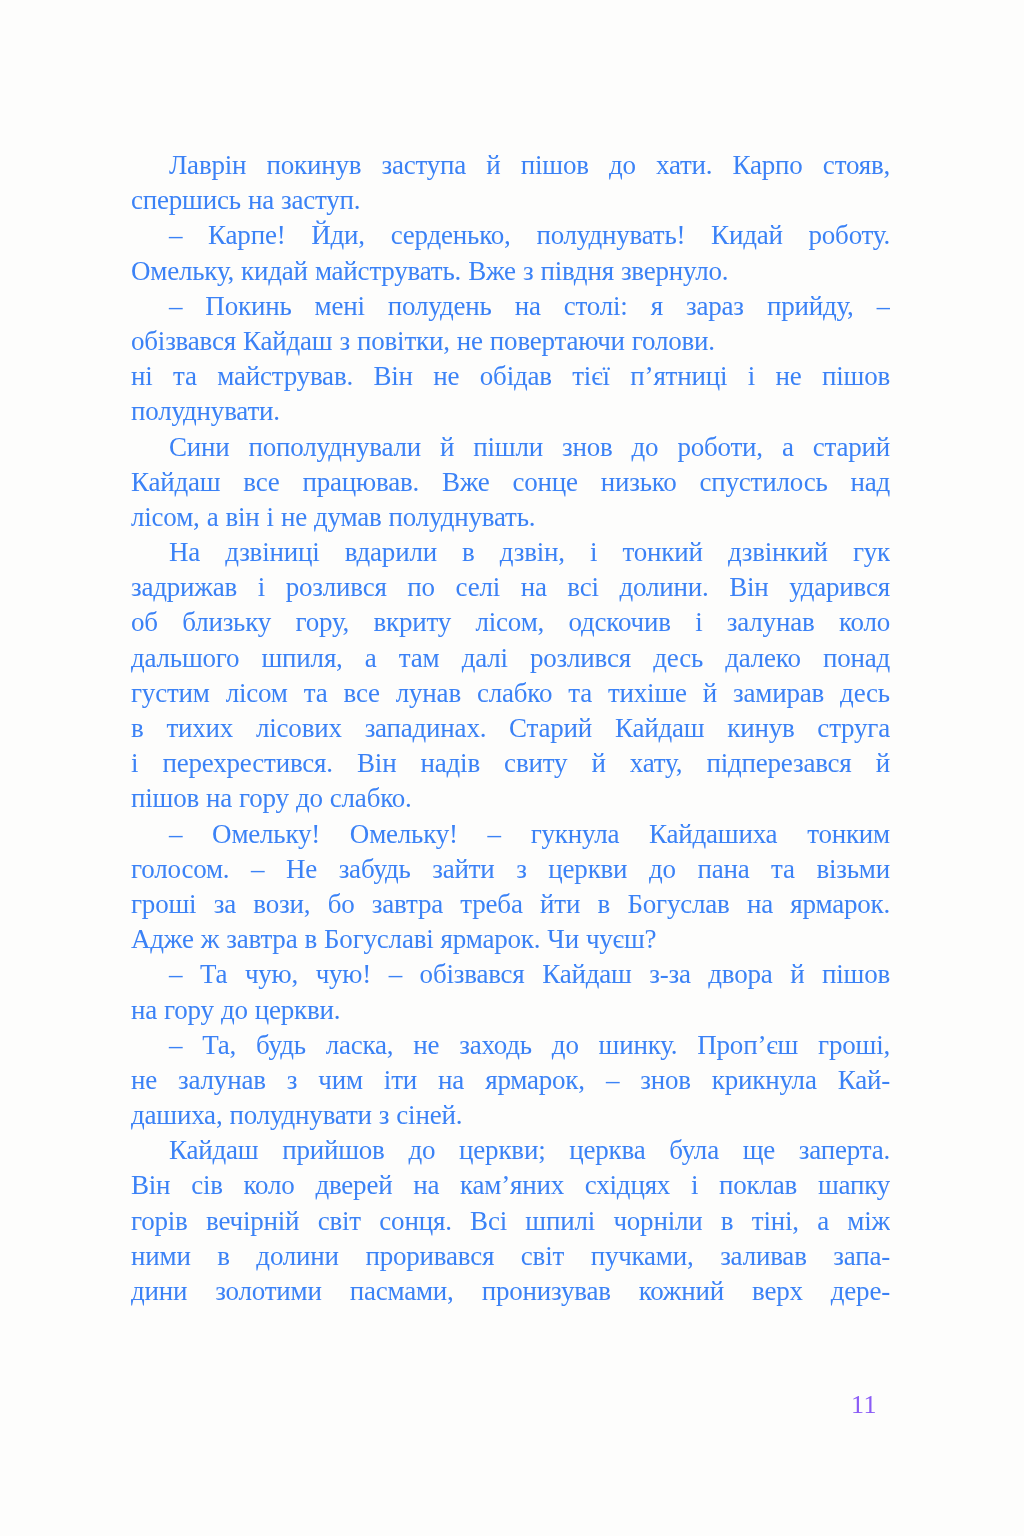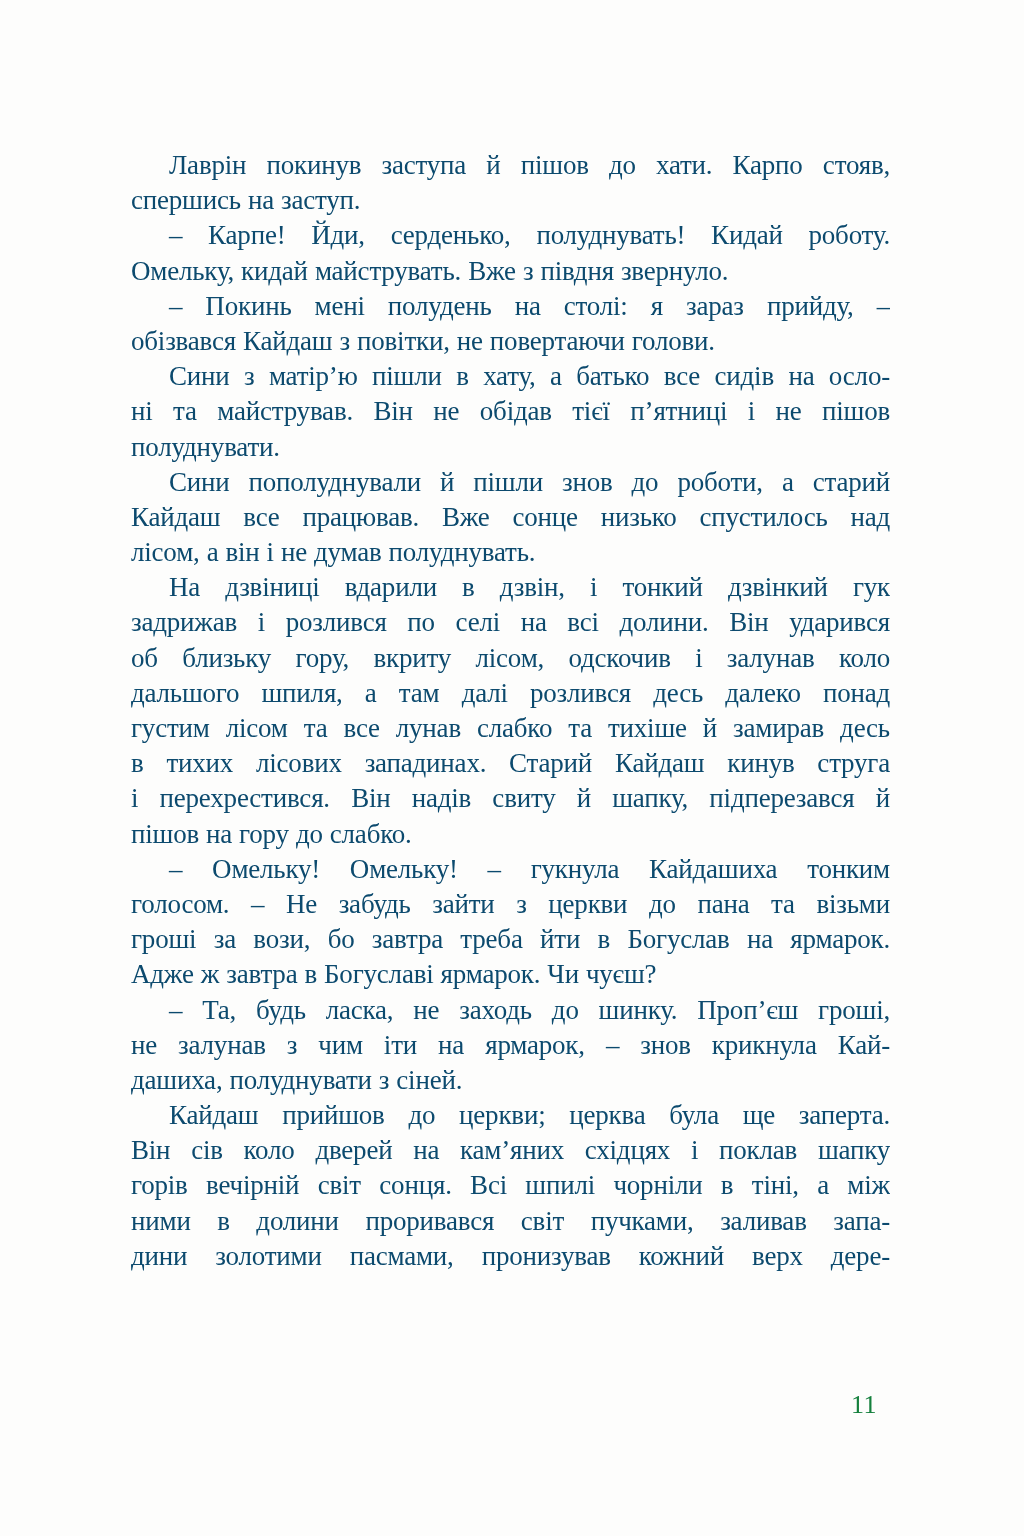--- a/index.html
+++ b/index.html
@@ -17,21 +17,21 @@
     position: relative;
     width: 1024px;
     height: 1536px;
     background: #fdfdfc;
   }
   .text-block {
     position: absolute;
     left: 131px;
     top: 148px;
     width: 759px;
-    color: #0c4a6e;
+    color: #3b82f6;
     font-size: 27px;
     line-height: 35.2px;
     letter-spacing: -0.2px;
   }
   .paragraph {
     margin: 0;
     padding: 0;
   }
   .line {
     height: 35.2px;
@@ -50,21 +50,21 @@
   .page-number {
     position: absolute;
     top: 1390px;
     left: 131px;
     width: 759px;
     text-align: right;
     padding-right: 13px;
     box-sizing: border-box;
     font-size: 26px;
     line-height: 30px;
-    color: #15803d;
+    color: #8b5cf6;
     letter-spacing: 0.5px;
   }
 </style>
 </head>
 <body>
 
 <div class="page">
   <main class="text-block">
       <div class="paragraph">
         <div class="line first">Лаврін покинув заступа й пішов до хати. Карпо стояв,</div>
@@ -72,44 +72,47 @@
       </div>
       <div class="paragraph">
         <div class="line first">– Карпе! Йди, серденько, полуднувать! Кидай роботу.</div>
         <div class="line last">Омельку, кидай майструвать. Вже з півдня звернуло.</div>
       </div>
       <div class="paragraph">
         <div class="line first">– Покинь мені полудень на столі: я зараз прийду, –</div>
         <div class="line last">обізвався Кайдаш з повітки, не повертаючи голови.</div>
       </div>
       <div class="paragraph">
-        <div class="line first">Сини з матір’ю пішли в хату, а батько все сидів на осло-</div>
         <div class="line">ні та майстрував. Він не обідав тієї п’ятниці і не пішов</div>
         <div class="line last">полуднувати.</div>
       </div>
       <div class="paragraph">
         <div class="line first">Сини пополуднували й пішли знов до роботи, а старий</div>
         <div class="line">Кайдаш все працював. Вже сонце низько спустилось над</div>
         <div class="line last">лісом, а він і не думав полуднувать.</div>
       </div>
       <div class="paragraph">
         <div class="line first">На дзвіниці вдарили в дзвін, і тонкий дзвінкий гук</div>
         <div class="line">задрижав і розлився по селі на всі долини. Він ударився</div>
         <div class="line">об близьку гору, вкриту лісом, одскочив і залунав коло</div>
         <div class="line">дальшого шпиля, а там далі розлився десь далеко понад</div>
         <div class="line">густим лісом та все лунав слабко та тихіше й замирав десь</div>
         <div class="line">в тихих лісових западинах. Старий Кайдаш кинув струга</div>
-        <div class="line">і перехрестився. Він надів свиту й шапку, підперезався й</div>
+        <div class="line">і перехрестився. Він надів свиту й хату, підперезався й</div>
         <div class="line last">пішов на гору до слабко.</div>
       </div>
       <div class="paragraph">
         <div class="line first">– Омельку! Омельку! – гукнула Кайдашиха тонким</div>
         <div class="line">голосом. – Не забудь зайти з церкви до пана та візьми</div>
         <div class="line">гроші за вози, бо завтра треба йти в Богуслав на ярмарок.</div>
         <div class="line last">Адже ж завтра в Богуславі ярмарок. Чи чуєш?</div>
+      </div>
+      <div class="paragraph">
+        <div class="line first">– Та чую, чую! – обізвався Кайдаш з-за двора й пішов</div>
+        <div class="line last">на гору до церкви.</div>
       </div>
       <div class="paragraph">
         <div class="line first">– Та, будь ласка, не заходь до шинку. Проп’єш гроші,</div>
         <div class="line">не залунав з чим іти на ярмарок, – знов крикнула Кай-</div>
         <div class="line last">дашиха, полуднувати з сіней.</div>
       </div>
       <div class="paragraph">
         <div class="line first">Кайдаш прийшов до церкви; церква була ще заперта.</div>
         <div class="line">Він сів коло дверей на кам’яних східцях і поклав шапку</div>
         <div class="line">горів вечірній світ сонця. Всі шпилі чорніли в тіні, а між</div>

